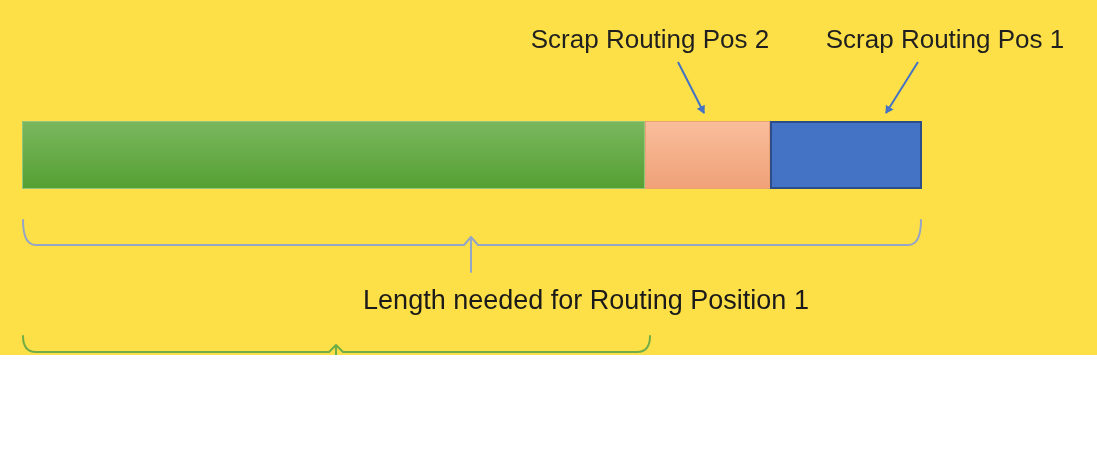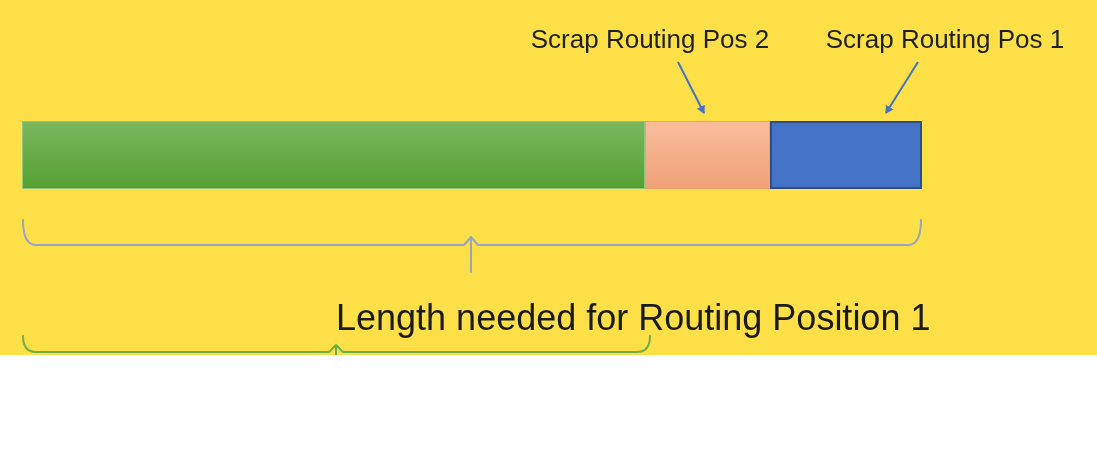--- a/index.html
+++ b/index.html
@@ -29,24 +29,24 @@
   }
   .label-top {
     top: 24px;
     width: 300px;
     font-size: 26px;
     color: #1f1f1f;
   }
   .label-scrap-2 { left: 500px; }
   .label-scrap-1 { left: 795px; }
   .label-mid {
-    top: 297px;
+    top: 285px;
     left: 336px;
     width: 500px;
-    font-size: 36px;
+    font-size: 27px;
     color: #1a1a1a;
   }
   .label-bottom {
     top: 407px;
     left: 127px;
     width: 400px;
     font-size: 27px;
     color: #595959;
   }
   .bar {

